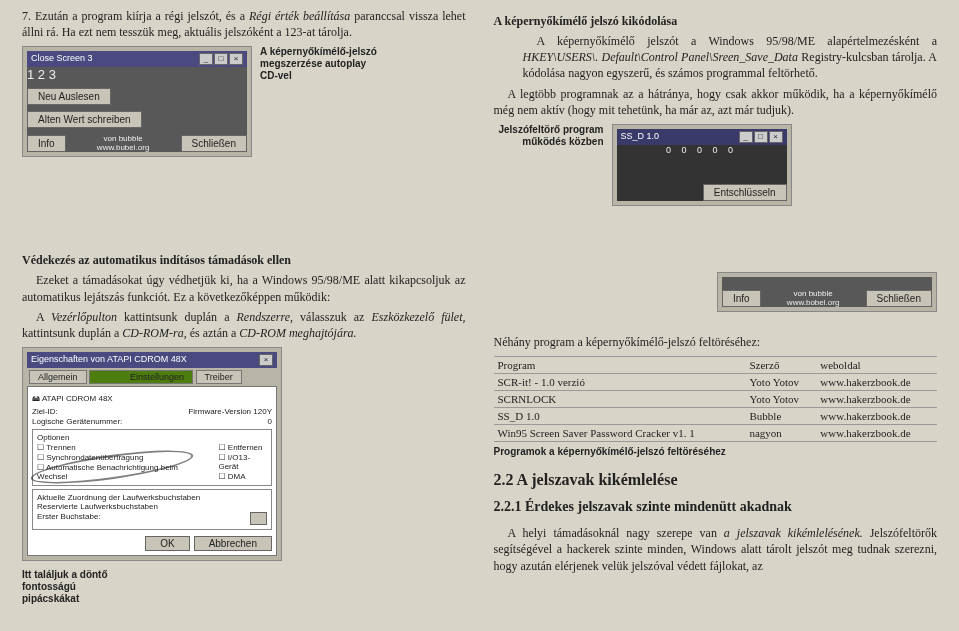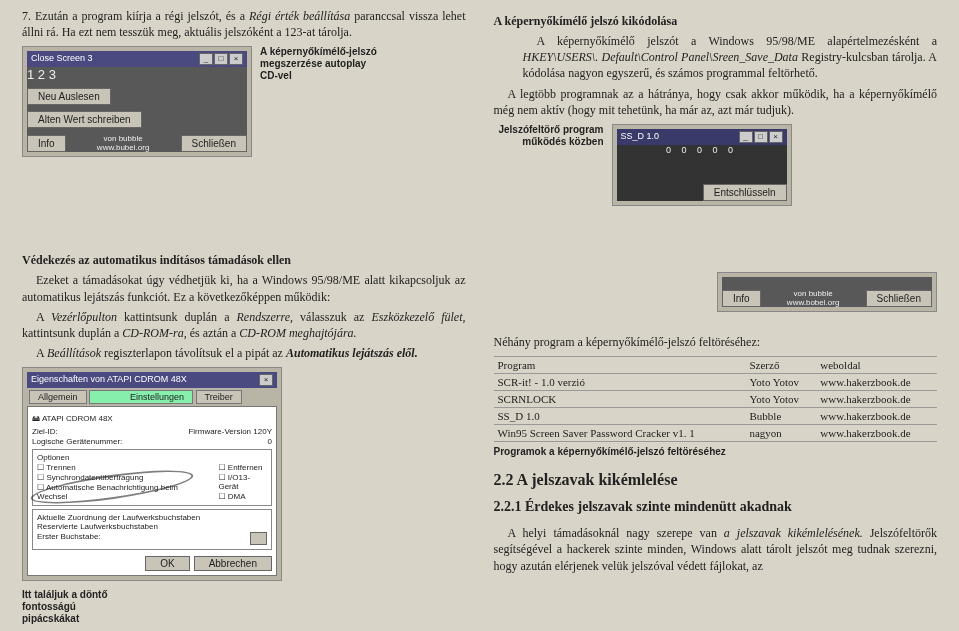--- a/index.html
+++ b/index.html
@@ -154,33 +154,30 @@
       <div class="caption" style="width:120px;">A képernyőkímélő-jelszó megszerzése autoplay CD-vel</div>
     </div>
 
     <div style="height:80px;"></div>
 
     <div class="heading">Védekezés az automatikus indításos támadások ellen</div>
     <p style="text-indent:14px;">Ezeket a támadásokat úgy védhetjük ki, ha a Windows 95/98/ME alatt kikapcsoljuk az automatikus lejátszás funkciót. Ez a következőképpen működik:</p>
     <p style="text-indent:14px;">
       <span>A </span><span class="italic">Vezérlőpulton</span><span> kattintsunk duplán a </span><span class="italic">Rendszerre,</span><span> válasszuk az </span><span class="italic">Eszközkezelő fület,</span><span> kattintsunk duplán a </span><span class="italic">CD-ROM-ra,</span><span> és aztán a </span><span class="italic">CD-ROM meghajtójára.</span>
     </p>
-    <p style="text-indent:14px;">
-      <span>A </span><span class="italic">Beállítások</span><span> regiszterlapon távolítsuk el a pipát az </span><span class="italic bold">Automatikus lejátszás elől.</span>
-    </p>
 
     <div class="figure figwrap" style="align-items:flex-start;">
       <div class="shot shot-atapi">
         <div class="titlebar">
           <span>Eigenschaften von ATAPI CDROM 48X</span>
           <span class="winbtns"><span>×</span></span>
         </div>
         <div class="tabs">
           <span class="tab">Allgemein</span>
-          <span class="tab" style="background:#86efac;padding-left:40px;">Einstellungen</span>
+          <span class="tab" style="background:#4d7c0f;padding-left:40px;">Einstellungen</span>
           <span class="tab">Treiber</span>
         </div>
         <div class="panel">
           <div class="field">
               <span>🖴 <span>ATAPI CDROM 48X</span></span>
             </div>
           <div class="field">
               <span>Ziel-ID:</span>
               <span><span>Firmware-Version</span> <span>120Y</span></span>
             </div>

